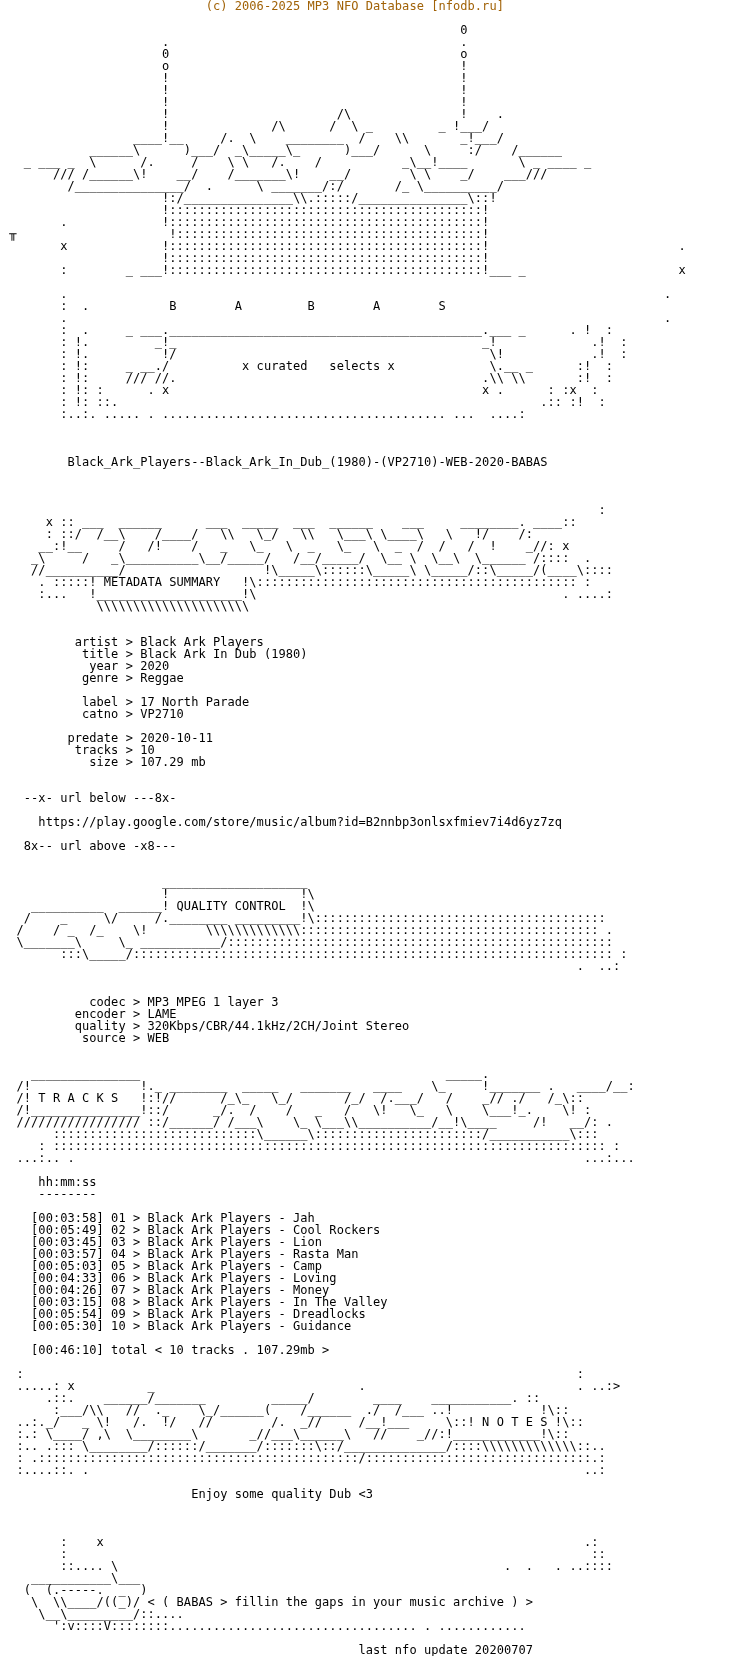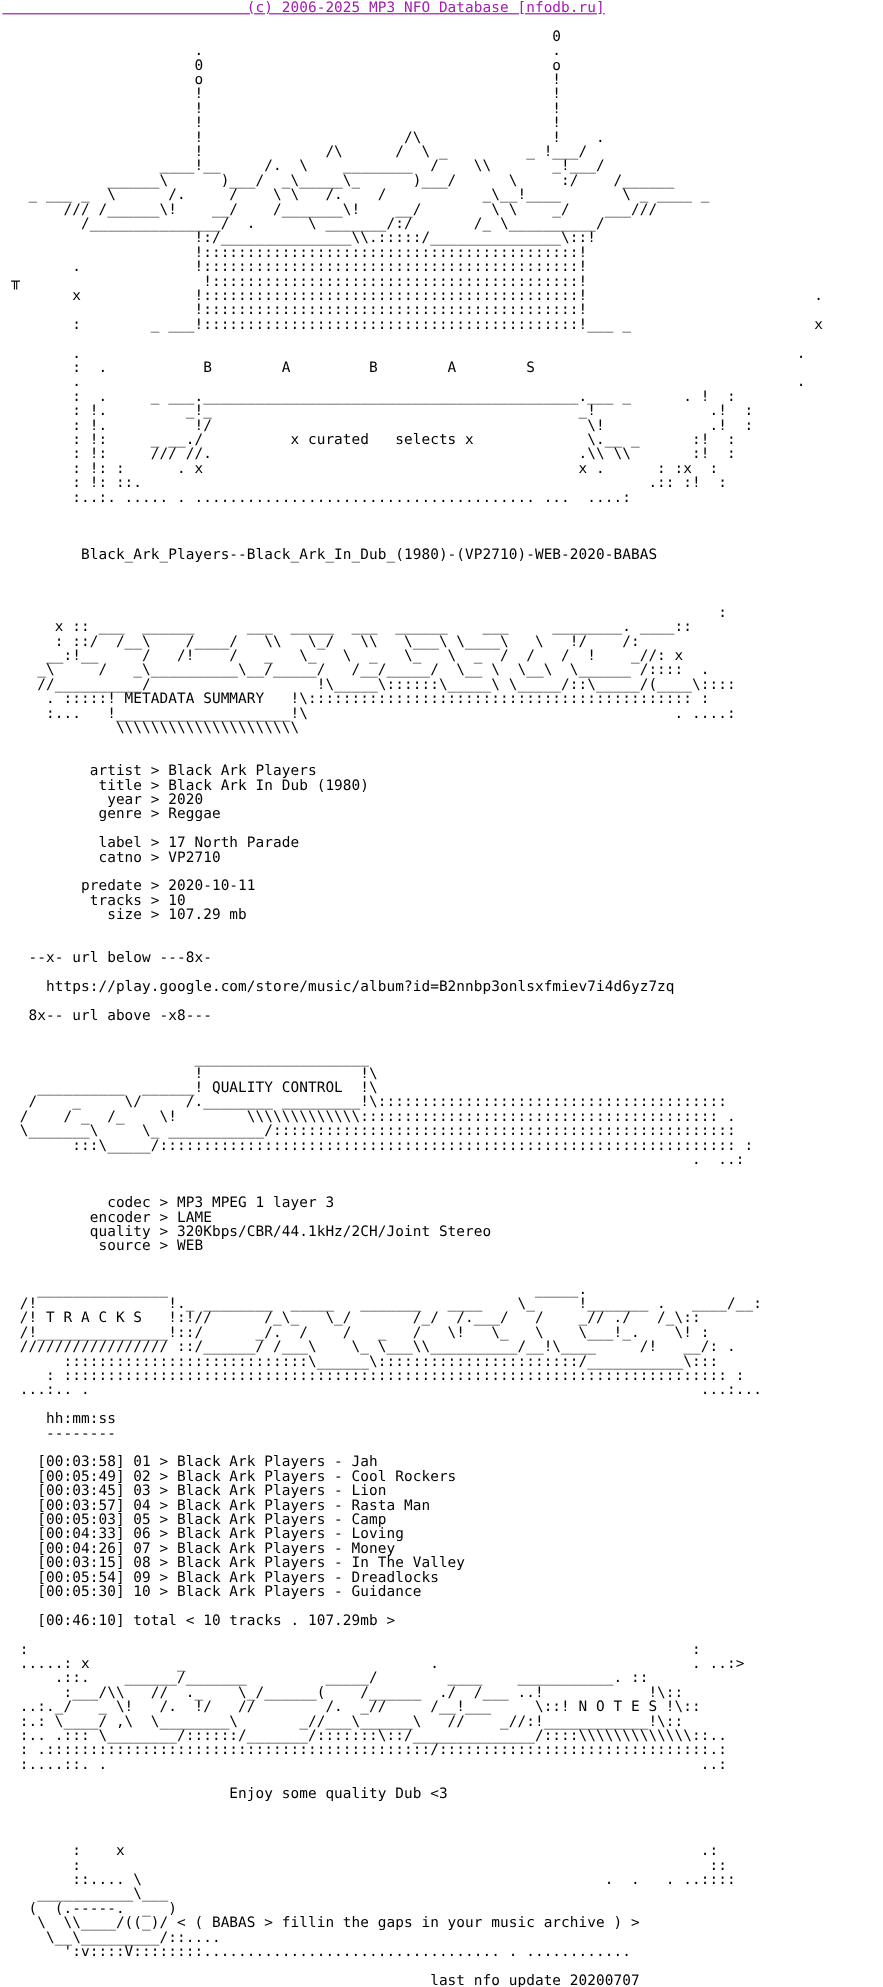--- a/index.html
+++ b/index.html
@@ -8,18 +8,18 @@
     font-family: "DejaVu Sans Mono", "Liberation Mono", monospace;
     font-size: 12px;
     line-height: 12px;
     color: #000000;
     white-space: pre;
     margin: 0;
     padding: 0 0 0 2px;
     letter-spacing: 0.05px;
   }
   .nfo .ln { display: block; height: 12px; }
-  .nfo .hdr { color: #a21caf; text-decoration: underline; }
+  .nfo .hdr { color: #a16207; }
 </style>
 </head>
 <body>
 
 <pre class="nfo"><span class="ln hdr">                            (c) 2006-2025 MP3 NFO Database [nfodb.ru]</span><span id="nfo-body"><span class="ln"> </span><span class="ln">                                                               0</span><span class="ln">                      .                                        .</span><span class="ln">                      0                                        o</span><span class="ln">                      o                                        !</span><span class="ln">                      !                                        !</span><span class="ln">                      !                                        !</span><span class="ln">                      !                                        !</span><span class="ln">                      !                       /\               !    .</span><span class="ln">                      !              /\      /  \ _         _ !___/</span><span class="ln">                  ____!__     /.  \    ________  /    \\       _!___/</span><span class="ln">            ______\      )___/  _\_____\_      )___/      \     :/    /______</span><span class="ln">   _ ___ _  \      /.     /    \ \   /.    /           _\__!____       \ _ ____ _</span><span class="ln">       /// /______\!    __/    /_______\!    __/        \ \    _/    ___///</span><span class="ln">         /_______________/  .      \ _______/:/       /_ \__________/</span><span class="ln">                      !:/_______________\\.:::::/_______________\::!</span><span class="ln">                      !:::::::::::::::::::::::::::::::::::::::::::!</span><span class="ln">        .             !:::::::::::::::::::::::::::::::::::::::::::!</span><span class="ln"> ╥                     !::::::::::::::::::::::::::::::::::::::::::!</span><span class="ln">        x             !:::::::::::::::::::::::::::::::::::::::::::!                          .</span><span class="ln">                      !:::::::::::::::::::::::::::::::::::::::::::!</span><span class="ln">        :        _ ___!:::::::::::::::::::::::::::::::::::::::::::!___ _                     x</span><span class="ln"> </span><span class="ln">        .                                                                                  .</span><span class="ln">        :  .           B        A         B        A        S</span><span class="ln">        .                                                                                  .</span><span class="ln">        :  .     _ ___.___________________________________________.___ _      . !  :</span><span class="ln">        : !.         _!_                                          _!             .!  :</span><span class="ln">        : !.          !/                                           \!            .!  :</span><span class="ln">        : !:     _ __./          x curated   selects x             \.__ _      :!  :</span><span class="ln">        : !:     /// //.                                          .\\ \\       :!  :</span><span class="ln">        : !: :      . x                                           x .      : :x  :</span><span class="ln">        : !: ::.                                                          .:: :!  :</span><span class="ln">        :..:. ..... . ....................................... ...  ....:</span><span class="ln"> </span><span class="ln"> </span><span class="ln"> </span><span class="ln">         Black_Ark_Players--Black_Ark_In_Dub_(1980)-(VP2710)-WEB-2020-BABAS</span><span class="ln"> </span><span class="ln"> </span><span class="ln"> </span><span class="ln">                                                                                  :</span><span class="ln">      x :: ___  ______      ___  _____  ___  ______    ___     ________. ____::</span><span class="ln">      : ::/  /__\    /____/   \\   \_/   \\   \___\ \____\   \   !/    /:</span><span class="ln">     __:!__     /   /!    /   _   \_   \  _   \_   \  _  /  /   /  !    _//: x</span><span class="ln">    _\     /   _\__________\__/_____/   /__/_____/  \__ \  \__\  \______ /::::  .</span><span class="ln">    //__________/                   !\_____\::::::\_____\ \_____/::\_____/(____\::::</span><span class="ln">     . :::::! METADATA SUMMARY   !\:::::::::::::::::::::::::::::::::::::::::::: :</span><span class="ln">     :...   !____________________!\                                          . ....:</span><span class="ln">             \\\\\\\\\\\\\\\\\\\\\</span><span class="ln"> </span><span class="ln"> </span><span class="ln">          artist &gt; Black Ark Players</span><span class="ln">           title &gt; Black Ark In Dub (1980)</span><span class="ln">            year &gt; 2020</span><span class="ln">           genre &gt; Reggae</span><span class="ln"> </span><span class="ln">           label &gt; 17 North Parade</span><span class="ln">           catno &gt; VP2710</span><span class="ln"> </span><span class="ln">         predate &gt; 2020-10-11</span><span class="ln">          tracks &gt; 10</span><span class="ln">            size &gt; 107.29 mb</span><span class="ln"> </span><span class="ln"> </span><span class="ln">   --x- url below ---8x-</span><span class="ln"> </span><span class="ln">     https://play.google.com/store/music/album?id=B2nnbp3onlsxfmiev7i4d6yz7zq</span><span class="ln"> </span><span class="ln">   8x-- url above -x8---</span><span class="ln"> </span><span class="ln"> </span><span class="ln">                      ____________________</span><span class="ln">                      !                  !\</span><span class="ln">    __________  ______! QUALITY CONTROL  !\</span><span class="ln">   /    _     \/     /.________ _________!\::::::::::::::::::::::::::::::::::::::::</span><span class="ln">  /    / _  /_    \!        \\\\\\\\\\\\\::::::::::::::::::::::::::::::::::::::::: .</span><span class="ln">  \_______\     \_ ___________/:::::::::::::::::::::::::::::::::::::::::::::::::::::</span><span class="ln">        :::\_____/:::::::::::::::::::::::::::::::::::::::::::::::::::::::::::::::::: :</span><span class="ln">                                                                               .  ..:</span><span class="ln"> </span><span class="ln"> </span><span class="ln">            codec &gt; MP3 MPEG 1 layer 3</span><span class="ln">          encoder &gt; LAME</span><span class="ln">          quality &gt; 320Kbps/CBR/44.1kHz/2CH/Joint Stereo</span><span class="ln">           source &gt; WEB</span><span class="ln"> </span><span class="ln"> </span><span class="ln">    _______________                                          _____.</span><span class="ln">  /!               !._ ________  _____   _______   ____    \_     !_______ .   ____/__:</span><span class="ln">  /! T R A C K S   !:!//      /_\_   \_/       /_/  /.___/   /    _// ./   /_\::</span><span class="ln">  /!_______________!::/      _/.  /    /   _   /   \!   \_   \    \___!_.    \! :</span><span class="ln">  ///////////////// ::/______/ /___\    \_ \___\\__________/__!\____     /!   __/: .</span><span class="ln">       ::::::::::::::::::::::::::::\______\:::::::::::::::::::::::/___________\:::</span><span class="ln">     : :::::::::::::::::::::::::::::::::::::::::::::::::::::::::::::::::::::::::::: :</span><span class="ln">  ...:.. .                                                                      ...:...</span><span class="ln"> </span><span class="ln">     hh:mm:ss</span><span class="ln">     --------</span><span class="ln"> </span><span class="ln">    [00:03:58] 01 &gt; Black Ark Players - Jah</span><span class="ln">    [00:05:49] 02 &gt; Black Ark Players - Cool Rockers</span><span class="ln">    [00:03:45] 03 &gt; Black Ark Players - Lion</span><span class="ln">    [00:03:57] 04 &gt; Black Ark Players - Rasta Man</span><span class="ln">    [00:05:03] 05 &gt; Black Ark Players - Camp</span><span class="ln">    [00:04:33] 06 &gt; Black Ark Players - Loving</span><span class="ln">    [00:04:26] 07 &gt; Black Ark Players - Money</span><span class="ln">    [00:03:15] 08 &gt; Black Ark Players - In The Valley</span><span class="ln">    [00:05:54] 09 &gt; Black Ark Players - Dreadlocks</span><span class="ln">    [00:05:30] 10 &gt; Black Ark Players - Guidance</span><span class="ln"> </span><span class="ln">    [00:46:10] total &lt; 10 tracks . 107.29mb &gt;</span><span class="ln"> </span><span class="ln">  :                                                                            :</span><span class="ln">  .....: x          _                            .                             . ..:&gt;</span><span class="ln">      .::.    ______/_______         _____/        ____    ___________. ::</span><span class="ln">       :___/\\   //  ._    \_/______(    /______  ./  /___ ..!            !\::</span><span class="ln">  ..:._/   _ \!   /.  !/   //        /.  _//     /__!___     \::! N O T E S !\::</span><span class="ln">  :.: \____/ ,\  \________\       _//___\______\   //    _//:!____________!\::</span><span class="ln">  :.. .::: \________/::::::/_______/:::::::\::/______________/::::\\\\\\\\\\\\\::..</span><span class="ln">  : .::::::::::::::::::::::::::::::::::::::::::::/:::::::::::::::::::::::::::::::.:</span><span class="ln">  :....::. .                                                                    ..:</span><span class="ln"> </span><span class="ln">                          Enjoy some quality Dub &lt;3</span><span class="ln"> </span><span class="ln"> </span><span class="ln"> </span><span class="ln">        :    x                                                                  .:</span><span class="ln">        :                                                                        ::</span><span class="ln">        ::.... \                                                     .  .   . ..::::</span><span class="ln">    ___________\___</span><span class="ln">   (  (.-----.  _  )</span><span class="ln">    \  \\____/((_)/ &lt; ( BABAS &gt; fillin the gaps in your music archive ) &gt;</span><span class="ln">     \__\_________/::....</span><span class="ln">       ':v::::V::::::::.................................. . ............</span><span class="ln"> </span><span class="ln">                                                 last nfo update 20200707</span></span></pre>
 
 </body></html>

